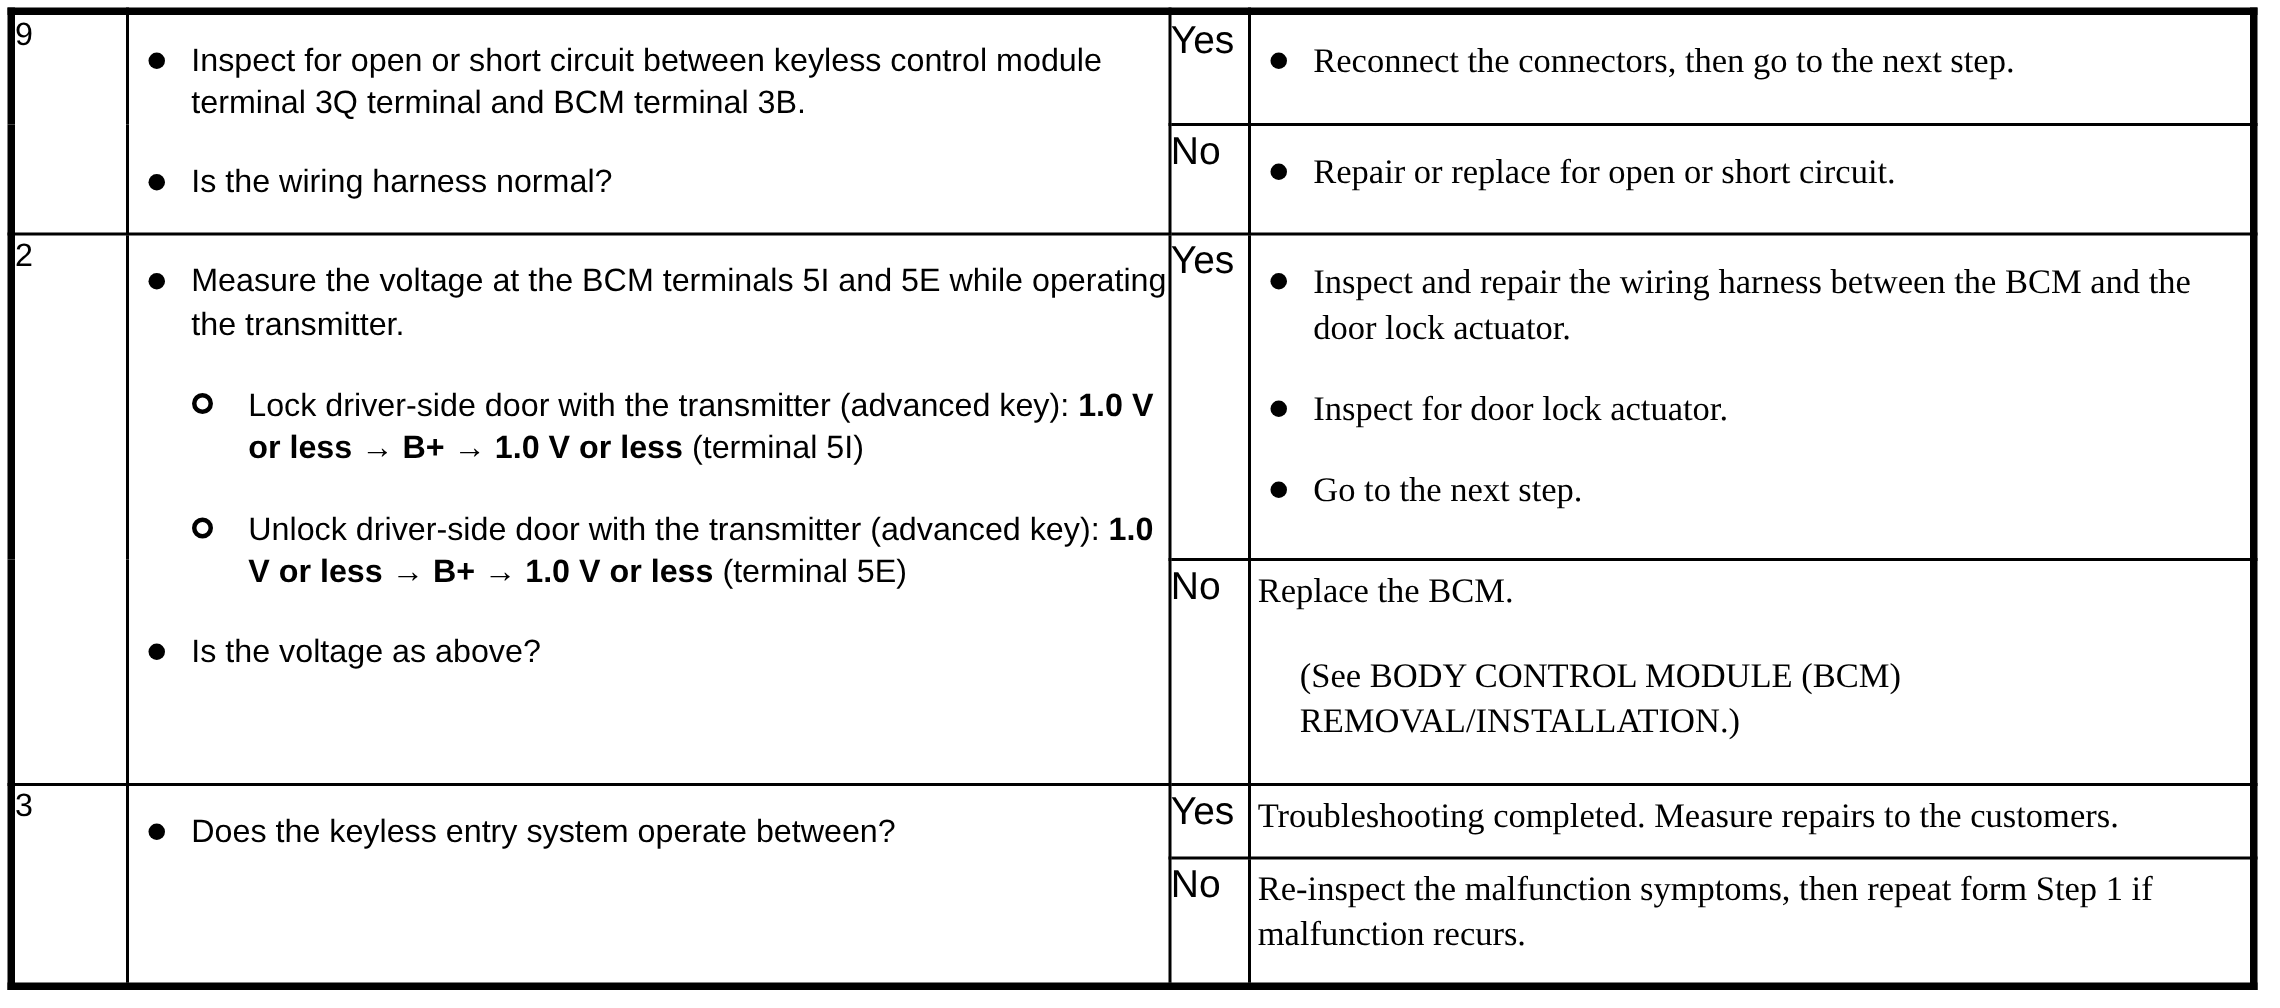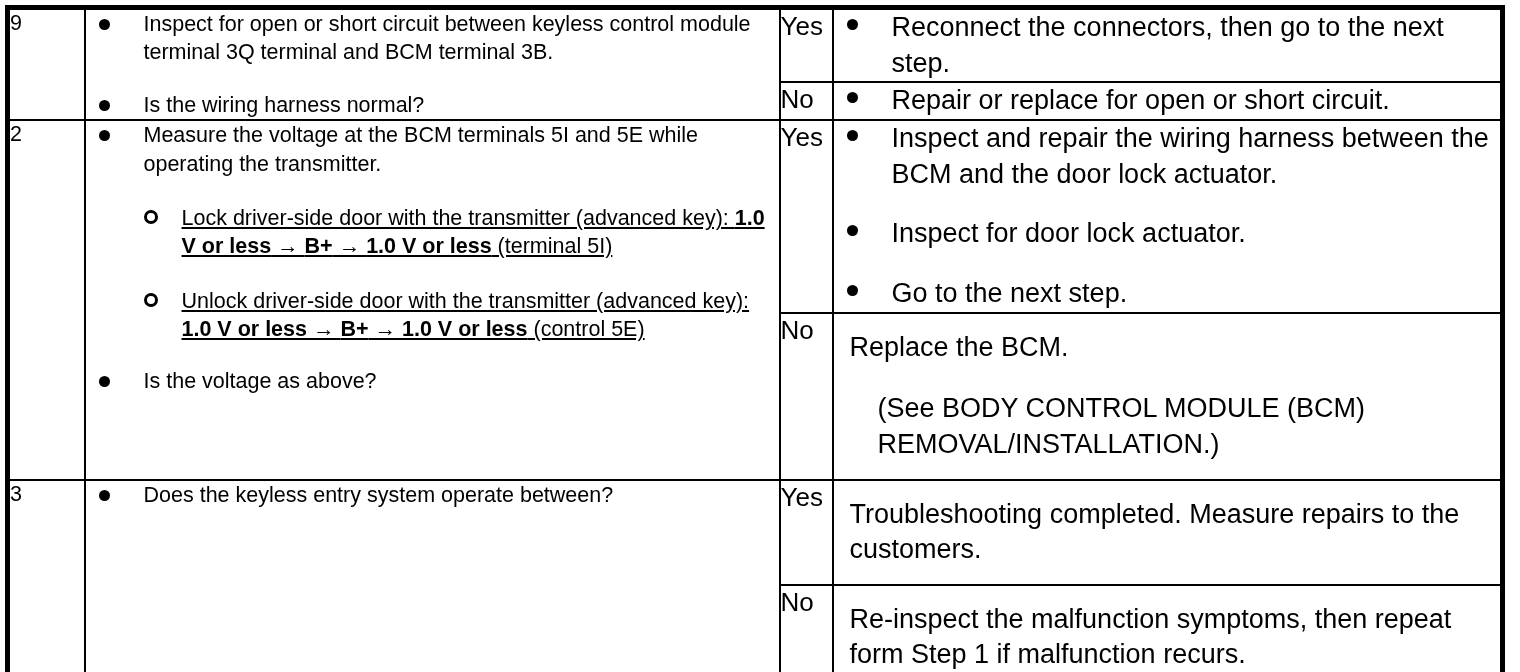--- a/index.html
+++ b/index.html
@@ -56,34 +56,35 @@
     line-height: 1.3;
   }
   .cell-yn {
     padding: 9px 4px 9px 7px;
     font-size: 26px;
     line-height: 1.3;
     white-space: nowrap;
   }
   .cell-act {
     padding: 9px 12px 9px 11px;
-    font-size: 27px;
+    font-size: 23px;
     line-height: 1.32;
+    font-family: Liberation Serif, serif;
   }
 
   
   ul.blist {
     list-style: none;
     margin: 0;
     padding: 0;
   }
   ul.blist > li {
     position: relative;
-    padding-left: 58px;
-    margin: 0 0 24px 0;
+    padding-left: 42px;
+    margin: 16px 0 24px 0;
   }
   ul.blist > li:last-child { margin-bottom: 0; }
 
   ul.blist > li .marker {
     position: absolute;
     left: 13px;
     top: 0;
     width: 18px;
     text-align: left;
     font-size: 21.5px;
@@ -118,26 +119,26 @@
     padding-left: 38px;
     margin: 0 0 26px 0;
   }
   ul.sublist > li:last-child { margin-bottom: 0; }
   ul.sublist > li .marker {
     position: absolute;
     left: 0;
     top: 0;
     width: 16px;
   }
-  .sub-indent { margin-left: 67px; text-decoration: underline; }
+  .sub-indent { margin-left: 67px; }
 
   .b { font-weight: bold; }
   .arrow { font-weight: normal; }
 
-  .para { margin: 16px; }
+  .para { margin: 5px; }
   .para + .para { margin-top: 26px; padding-left: 28px; }
 </style>
 </head>
 <body>
 
 <div class="sheet">
 
   <table class="ts-table">
     <colgroup>
       <col class="c-step">
@@ -199,21 +200,21 @@
               <span class="marker"><span class="dot"></span></span>
               <span>Measure the voltage at the BCM terminals 5I and 5E while operating the transmitter.</span>
 
               <ul class="sublist sub-indent">
                 <li>
                   <span class="marker"><span class="ring"></span></span>
                   <span>Lock driver-side door with the transmitter (advanced key): </span><span class="b">1.0 V or less</span><span class="arrow"> → </span><span class="b">B+</span><span class="arrow"> → </span><span class="b">1.0 V or less</span><span> (terminal 5I)</span>
                 </li>
                 <li>
                   <span class="marker"><span class="ring"></span></span>
-                  <span>Unlock driver-side door with the transmitter (advanced key): </span><span class="b">1.0 V or less</span><span class="arrow"> → </span><span class="b">B+</span><span class="arrow"> → </span><span class="b">1.0 V or less</span><span> (control 5E)</span>
+                  <span>Unlock driver-side door with the transmitter (advanced key): </span><span class="b">1.0 V or less</span><span class="arrow"> → </span><span class="b">B+</span><span class="arrow"> → </span><span class="b">1.0 V or less</span><span> (terminal 5E)</span>
                 </li>
               </ul>
             </li>
             <li>
               <span class="marker"><span class="dot"></span></span>
               <span>Is the voltage as above?</span>
             </li>
           </ul>
         </td>
         <td class="cell-yn">

